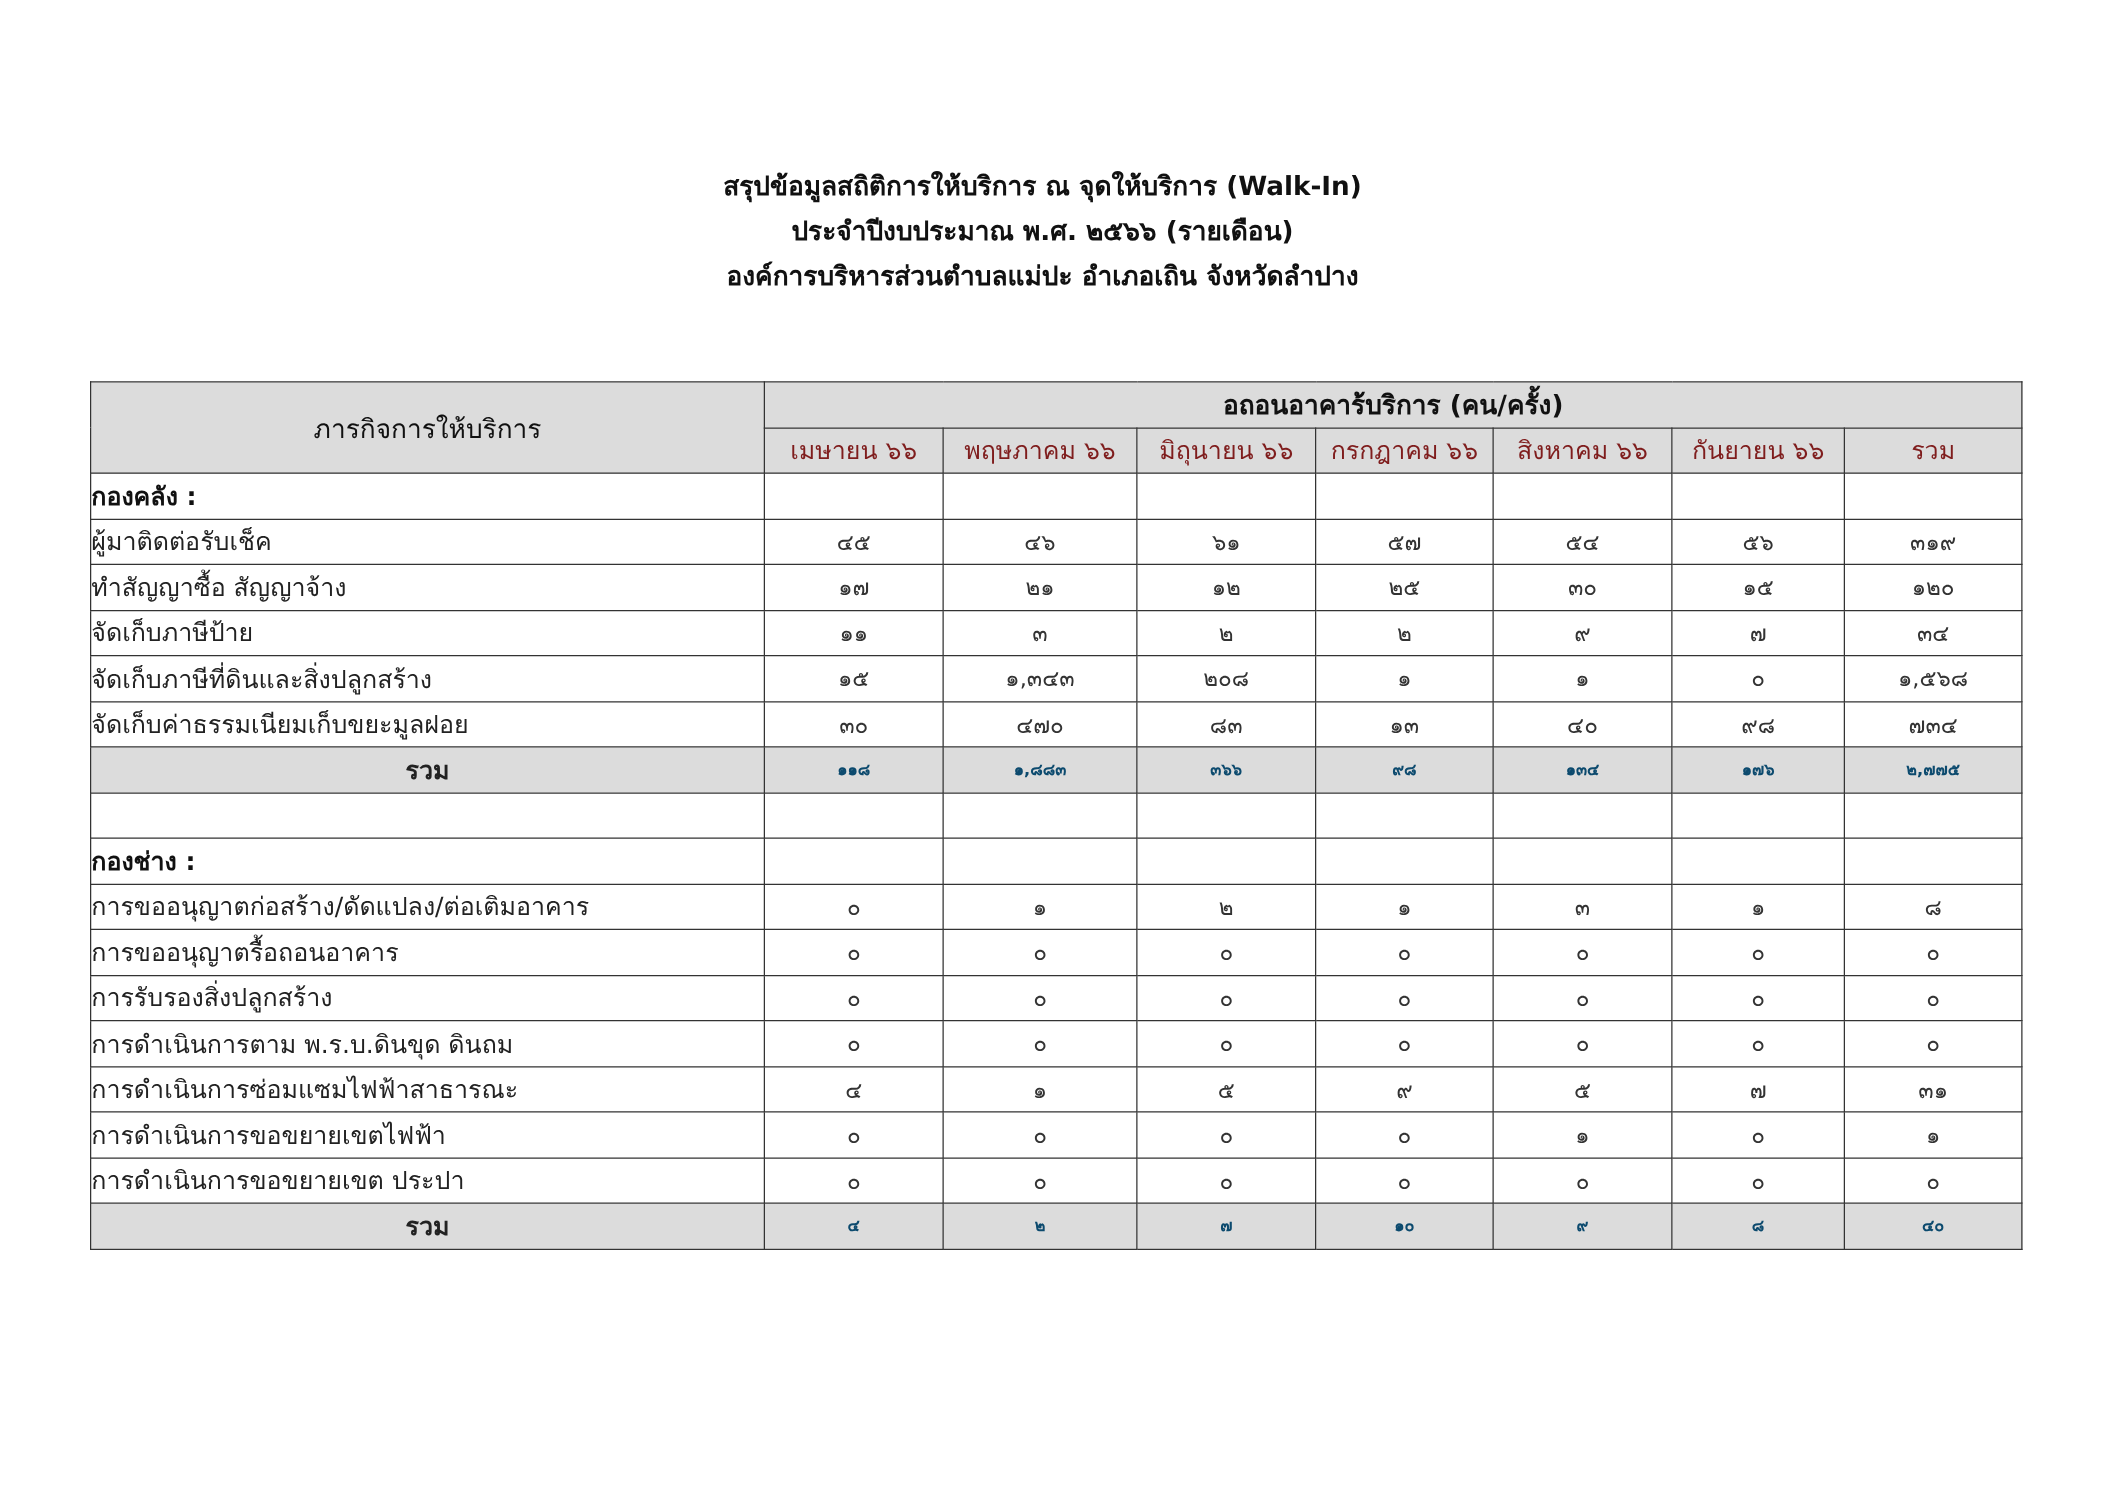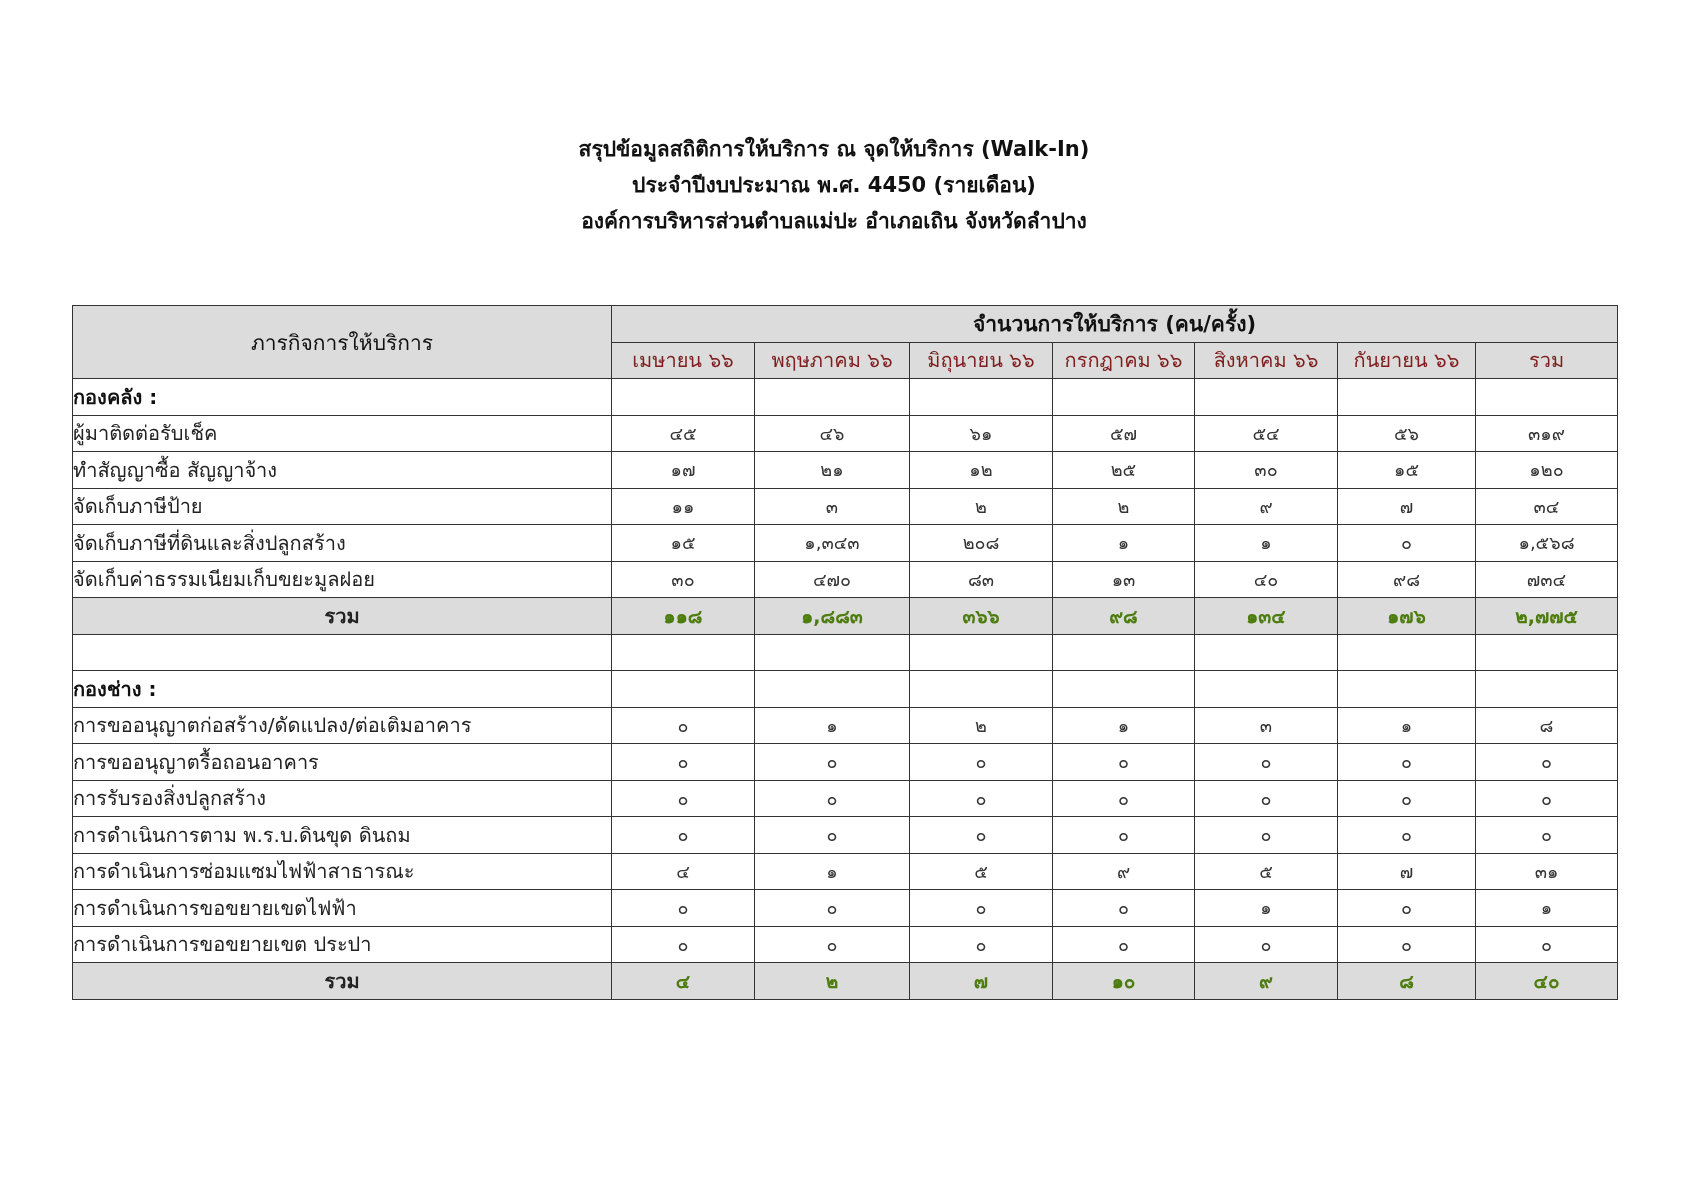--- a/index.html
+++ b/index.html
@@ -12,46 +12,46 @@
   table.stats td, table.stats th { border:1.5px solid #333; padding:0; height:35.5px; }
   .hdr { background:#dcdcdc; font-weight:normal; }
   .hdr-main { font-size:21px; text-align:center; }
   .hdr-group { font-size:21px; font-weight:bold; text-align:center; height:36px; }
   .hdr-month { font-size:20px; text-align:center; color:#7f1d1d; height:36px; }
   td.label { text-align:left; padding-left:8px; font-size:20px; color:#222; white-space:nowrap; }
   td.section { font-weight:bold; font-size:20px; padding-left:8px; }
   td.num { text-align:center; font-size:18px; color:#333; }
   tr.total td { background:#dcdcdc; font-weight:bold; }
   tr.total td.label { text-align:center; padding-left:0; }
-  tr.total td.num { font-size:19px; color:#4d7c0f; }
+  tr.total td.num { font-size:13px; color:#0c4a6e; }
 </style>
 </head>
 <body>
 
 <div class="title-block">
   <div class="title-line">สรุปข้อมูลสถิติการให้บริการ ณ จุดให้บริการ (Walk-In)</div>
-  <div class="title-line">ประจำปีงบประมาณ พ.ศ. 4450 (รายเดือน)</div>
+  <div class="title-line">ประจำปีงบประมาณ พ.ศ. ๒๕๖๖ (รายเดือน)</div>
   <div class="title-line">องค์การบริหารส่วนตำบลแม่ปะ  อำเภอเถิน  จังหวัดลำปาง</div>
 </div>
 
 <table class="stats">
   <colgroup>
     <col style="width:539px">
       <col style="width:143px">
       <col style="width:155px">
       <col style="width:143px">
     <col style="width:142px">
       <col style="width:143px">
       <col style="width:138px">
       <col style="width:142px">
   </colgroup>
   <thead>
     <tr>
       <th class="hdr hdr-main" rowspan="2">ภารกิจการให้บริการ</th>
-      <th class="hdr hdr-group" colspan="7">จำนวนการให้บริการ (คน/ครั้ง)</th>
+      <th class="hdr hdr-group" colspan="7">อถอนอาคาร้บริการ (คน/ครั้ง)</th>
     </tr>
     <tr>
       <th class="hdr hdr-month">เมษายน ๖๖</th>
       <th class="hdr hdr-month">พฤษภาคม ๖๖</th>
       <th class="hdr hdr-month">มิถุนายน ๖๖</th>
       <th class="hdr hdr-month">กรกฎาคม ๖๖</th>
       <th class="hdr hdr-month">สิงหาคม ๖๖</th>
       <th class="hdr hdr-month">กันยายน ๖๖</th>
       <th class="hdr hdr-month">รวม</th>
     </tr>

